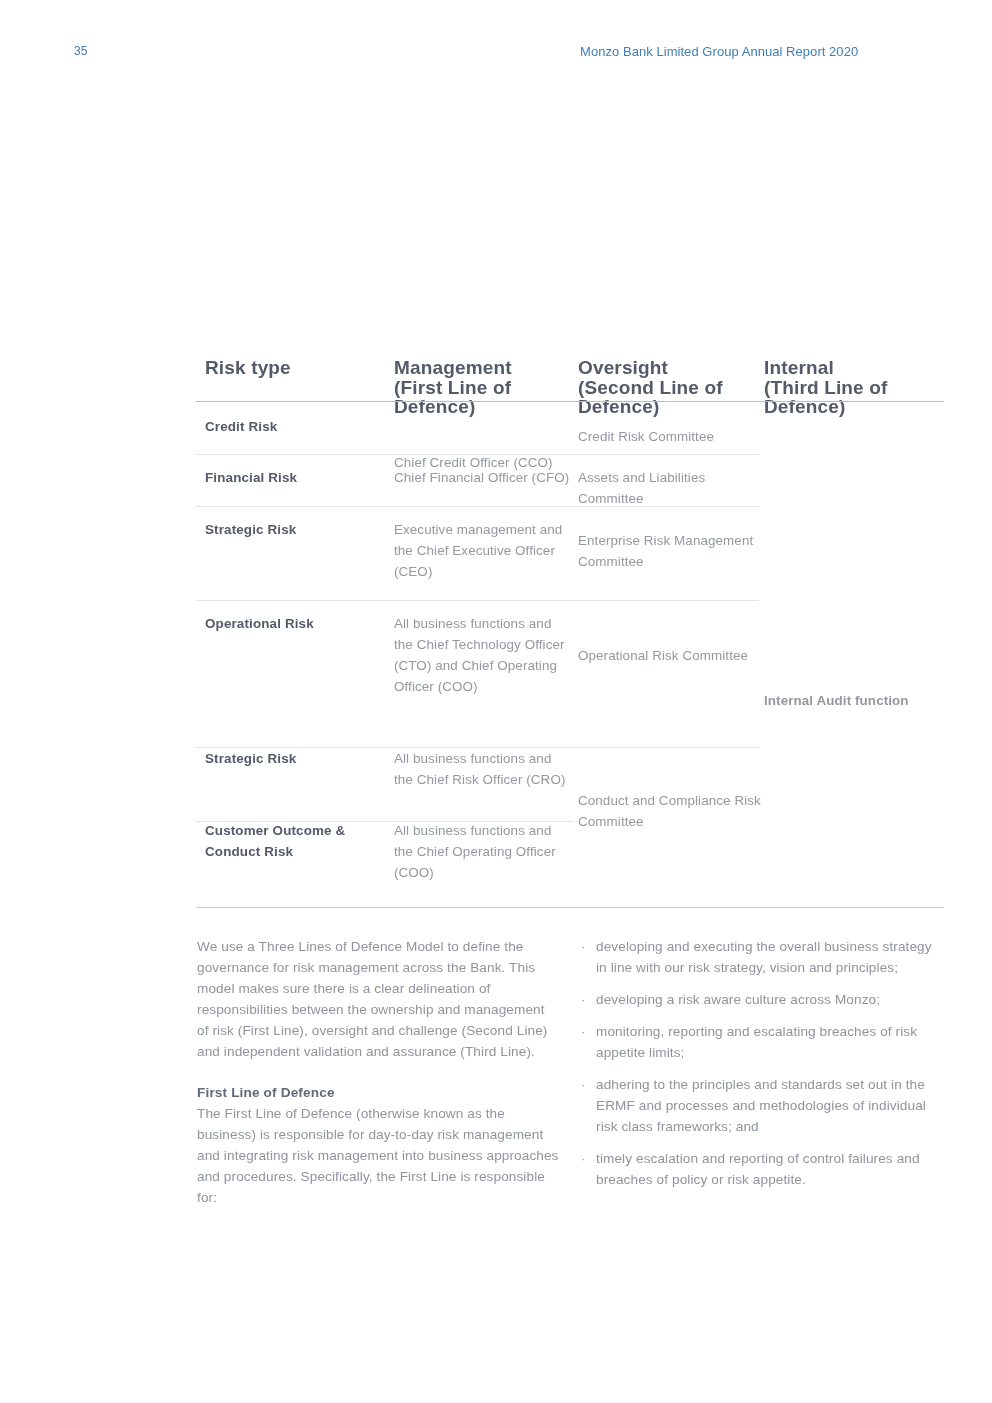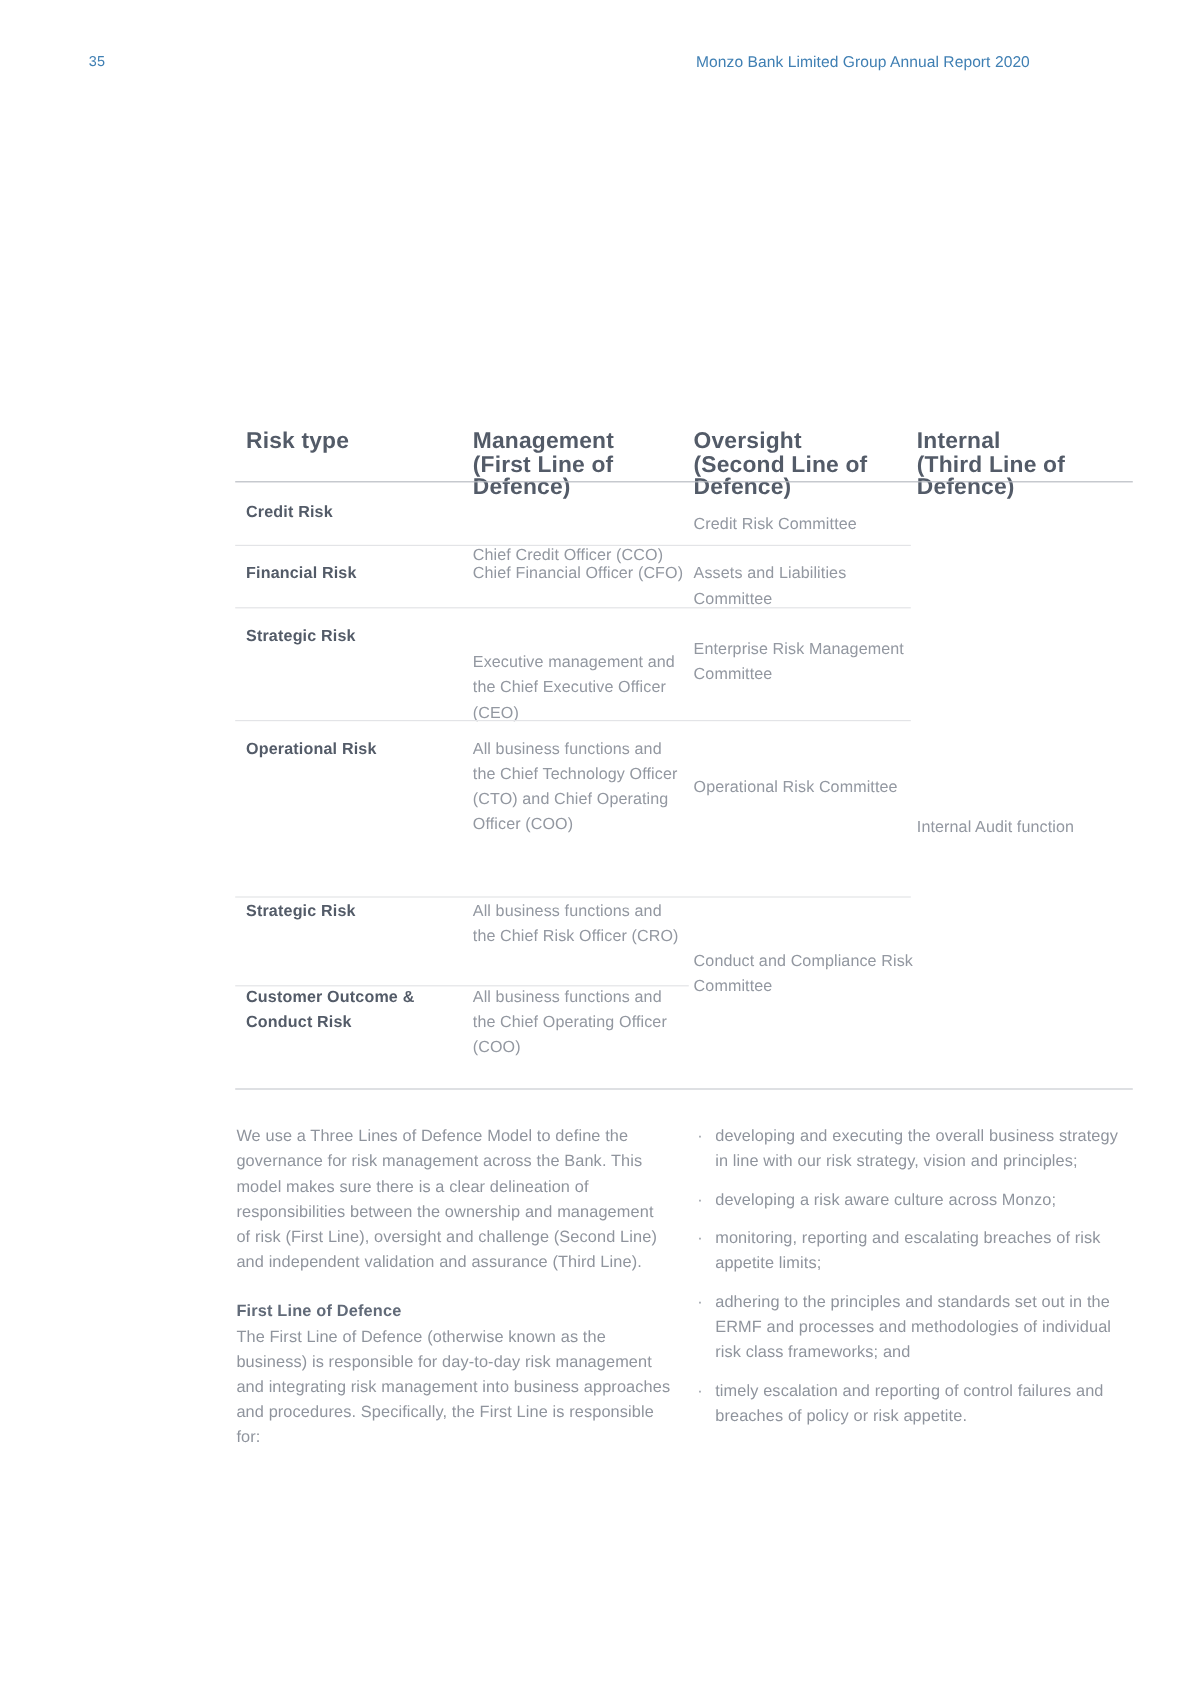--- a/index.html
+++ b/index.html
@@ -211,30 +211,30 @@
       <div class="cell c2" style="top:14px;margin-top:36px;">Chief Credit Officer (CCO)</div>
       <div class="cell c3" style="top:24px;">Credit Risk Committee</div>
       <div class="rule-row" style="top:52px;"></div>
 
       <div class="cell c1 risk-name" style="top:65px;">Financial Risk</div>
       <div class="cell c2" style="top:65px;">Chief Financial Officer (CFO)</div>
       <div class="cell c3" style="top:65px;">Assets and Liabilities Committee</div>
       <div class="rule-row" style="top:104px;"></div>
 
       <div class="cell c1 risk-name" style="top:117px;">Strategic Risk</div>
-      <div class="cell c2" style="top:117px;margin-top:22px;">Executive management and the Chief Executive Officer (CEO)</div>
+      <div class="cell c2" style="top:117px;">Executive management and the Chief Executive Officer (CEO)</div>
       <div class="cell c3" style="top:128px;">Enterprise Risk Management Committee</div>
       <div class="rule-row" style="top:198px;"></div>
 
       <div class="cell c1 risk-name" style="top:211px;">Operational Risk</div>
       <div class="cell c2" style="top:211px;">All business functions and the Chief Technology Officer (CTO) and Chief Operating Officer (COO)</div>
       <div class="cell c3" style="top:243px;">Operational Risk Committee</div>
       <div class="rule-row" style="top:345px;"></div>
 
-      <div class="cell c4" style="top:276px;">Internal Audit function</div>
+      <div class="cell c4" style="top:288px;font-weight:bold;">Internal Audit function</div>
 
       <div class="cell c1 risk-name" style="top:346px;">Strategic Risk</div>
       <div class="cell c2" style="top:346px;">All business functions and the Chief Risk Officer (CRO)</div>
       <div class="rule-row short2" style="top:419px;"></div>
 
       <div class="cell c3" style="top:388px;">Conduct and Compliance Risk Committee</div>
 
       <div class="cell c2" style="top:418px;">All business functions and the Chief Operating Officer (COO)</div>
       <div class="cell c1 risk-name" style="top:418px;">Customer Outcome &amp; Conduct Risk</div>
 

